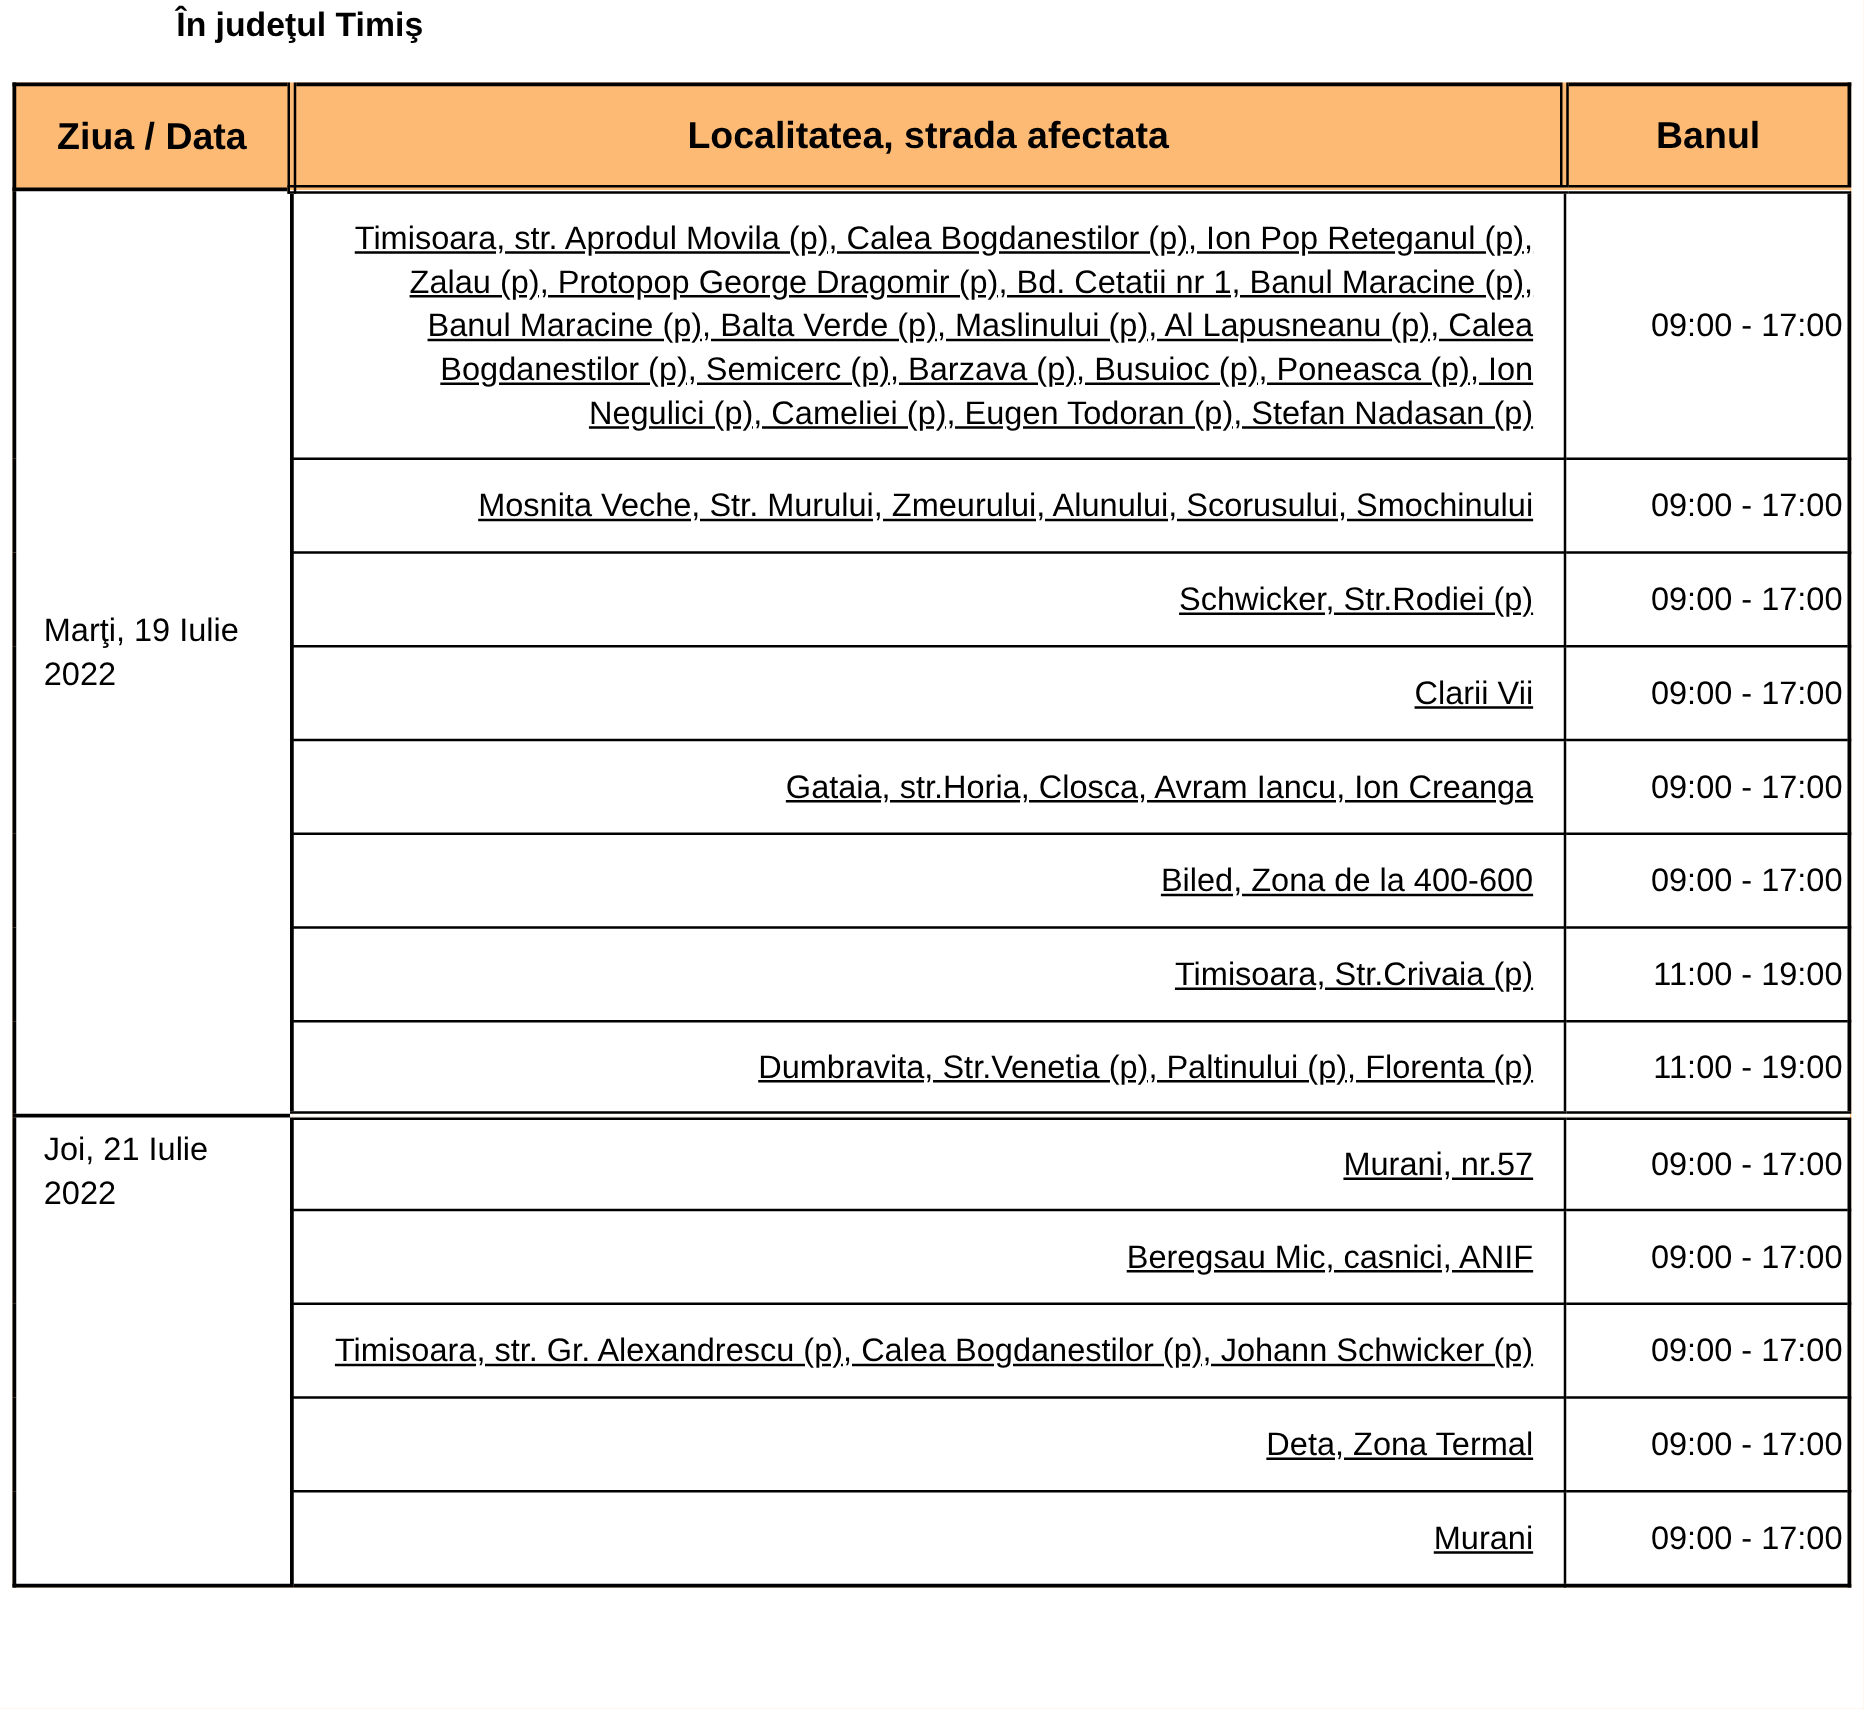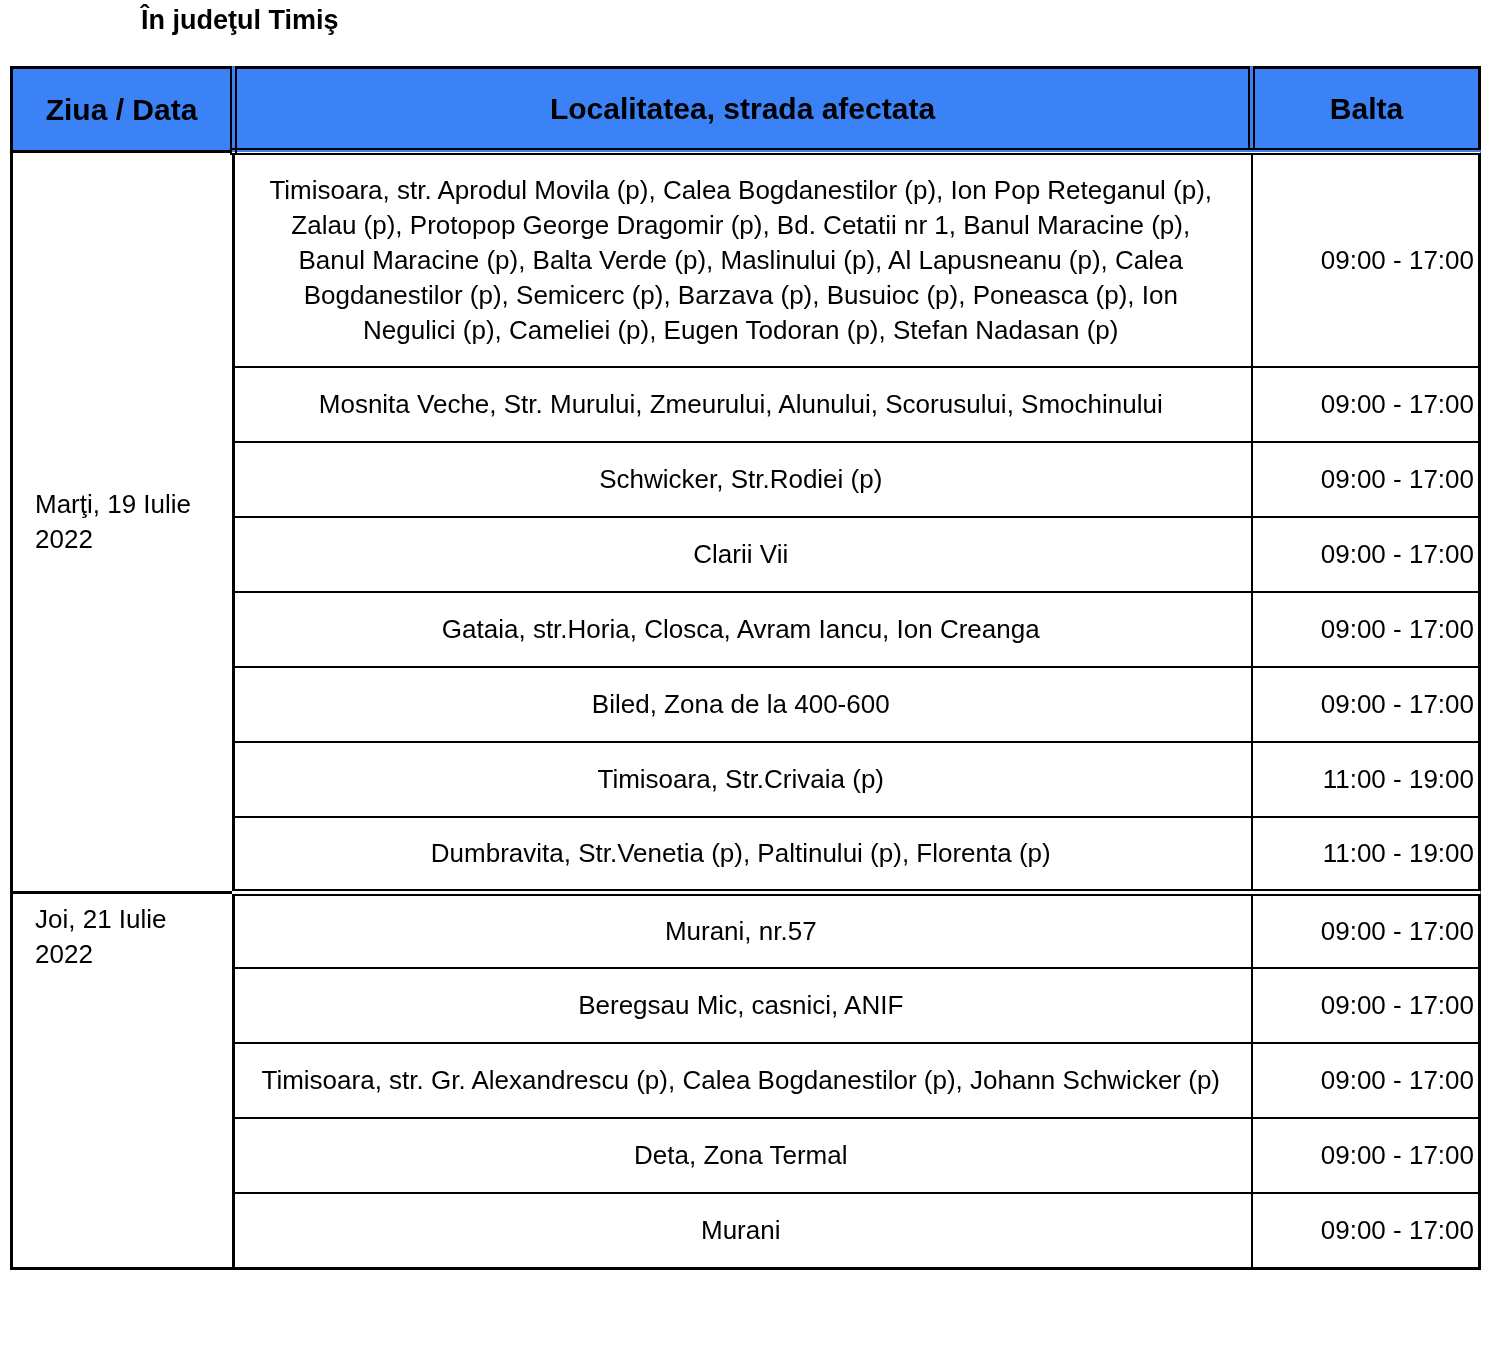--- a/index.html
+++ b/index.html
@@ -24,21 +24,21 @@
     font-size: 27px;
     font-weight: bold;
     line-height: 32px;
   }
   table.schedule {
     border-collapse: collapse;
     table-layout: fixed;
     width: 1468px;
     margin: 30px 0 12px 10px;
     border: 3px solid #000;
-    background: #3b82f6;
+    background: #fdba74;
   }
   tr.header-row { height: 84px; }
   th {
     border: 3px solid #000;
     font-size: 30px;
     font-weight: bold;
     text-align: center;
     vertical-align: middle;
     padding: 0 6px;
   }
@@ -61,21 +61,22 @@
   }
   td.cell-day.align-top {
     vertical-align: top;
     padding-top: 8px;
     border-top: 3px solid #000;
   }
   td.cell-loc {
     border: 2px solid #000;
     border-left: 3px solid #000;
     padding: 18px 24px 18px 20px;
-    text-align: center;
+    text-align: right;
+    text-decoration: underline;
   }
   td.cell-orar {
     border: 2px solid #000;
     text-align: right;
     padding: 0 4px;
   }
   tr.group-start td.cell-loc,
   tr.group-start td.cell-orar {
     border-top: 7px double #000;
   }
@@ -90,21 +91,21 @@
   <table class="schedule">
     <colgroup>
       <col style="width:222px">
       <col style="width:1018px">
       <col style="width:228px">
     </colgroup>
     <tbody>
       <tr class="header-row">
         <th class="col-day">Ziua / Data</th>
         <th class="col-loc">Localitatea, strada afectata</th>
-        <th class="col-orar">Balta</th>
+        <th class="col-orar">Banul</th>
       </tr>
 
       <tr class="data-row">
         <td class="cell-day" rowspan="8">Marţi, 19 Iulie 2022</td>
         <td class="cell-loc">Timisoara, str. Aprodul Movila (p), Calea Bogdanestilor (p), Ion Pop Reteganul (p), Zalau (p), Protopop George Dragomir (p), Bd. Cetatii nr 1, Banul Maracine (p), Banul Maracine (p), Balta Verde (p), Maslinului (p), Al Lapusneanu (p), Calea Bogdanestilor (p), Semicerc (p), Barzava (p), Busuioc (p), Poneasca (p), Ion Negulici (p), Cameliei (p), Eugen Todoran (p), Stefan Nadasan (p)</td>
         <td class="cell-orar">09:00 - 17:00</td>
       </tr>
       <tr class="data-row">
         <td class="cell-loc">Mosnita Veche, Str. Murului, Zmeurului, Alunului, Scorusului, Smochinului</td>
         <td class="cell-orar">09:00 - 17:00</td>

